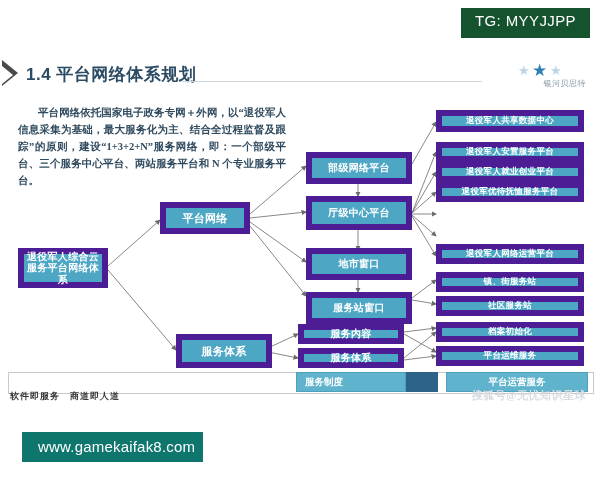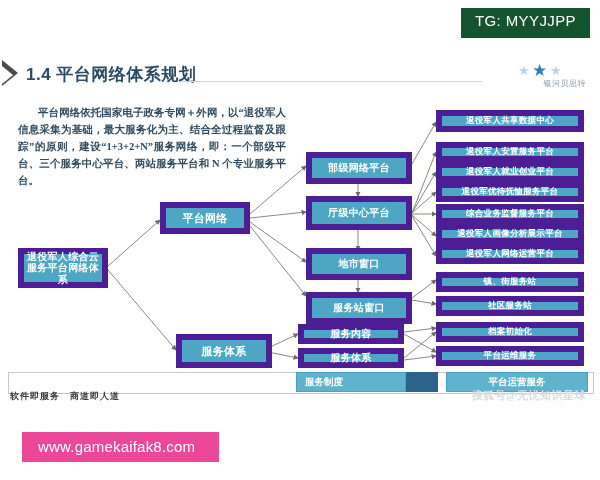--- a/index.html
+++ b/index.html
@@ -18,23 +18,23 @@
     position:absolute;right:10px;top:8px;
     background:#14532d;color:#ffffff;
     font-size:15px;letter-spacing:.4px;
     padding:5px 14px 10px 14px;
     line-height:1;
     z-index:40;
   }
   
   #url-badge{
     position:absolute;left:22px;top:432px;
-    background:#ec4899;color:#ffffff;
+    background:#0f766e;color:#ffffff;
     font-size:15px;letter-spacing:.2px;
-    padding:7px 24px 8px 16px;line-height:1;
+    padding:7px 8px 8px 16px;line-height:1;
     z-index:40;
   }
   
   #heading-wrap{
     position:absolute;left:0;top:64px;width:600px;height:28px;
   }
   #chevron{
     position:absolute;left:2px;top:-4px;width:0;height:0;
     border-top:13px solid transparent;
     border-bottom:13px solid transparent;
@@ -231,26 +231,20 @@
     </div>
     <div class="node sm" style="left:436px;top:46px;width:148px;height:20px;">
       <span>退役军人安置服务平台</span>
     </div>
     <div class="node sm" style="left:436px;top:66px;width:148px;height:20px;">
       <span>退役军人就业创业平台</span>
     </div>
     <div class="node sm" style="left:436px;top:86px;width:148px;height:20px;">
       <span>退役军优待抚恤服务平台</span>
     </div>
-    <div class="node sm" style="left:436px;top:108px;width:148px;height:20px;">
-      <span>综合业务监督服务平台</span>
-    </div>
-    <div class="node sm" style="left:436px;top:128px;width:148px;height:20px;">
-      <span>退役军人画像分析展示平台</span>
-    </div>
     <div class="node sm" style="left:436px;top:148px;width:148px;height:20px;">
       <span>退役军人网络运营平台</span>
     </div>
 
     <div class="node sm" style="left:436px;top:176px;width:148px;height:20px;">
       <span>镇、街服务站</span>
     </div>
     <div class="node sm" style="left:436px;top:226px;width:148px;height:20px;">
       <span>档案初始化</span>
     </div>

